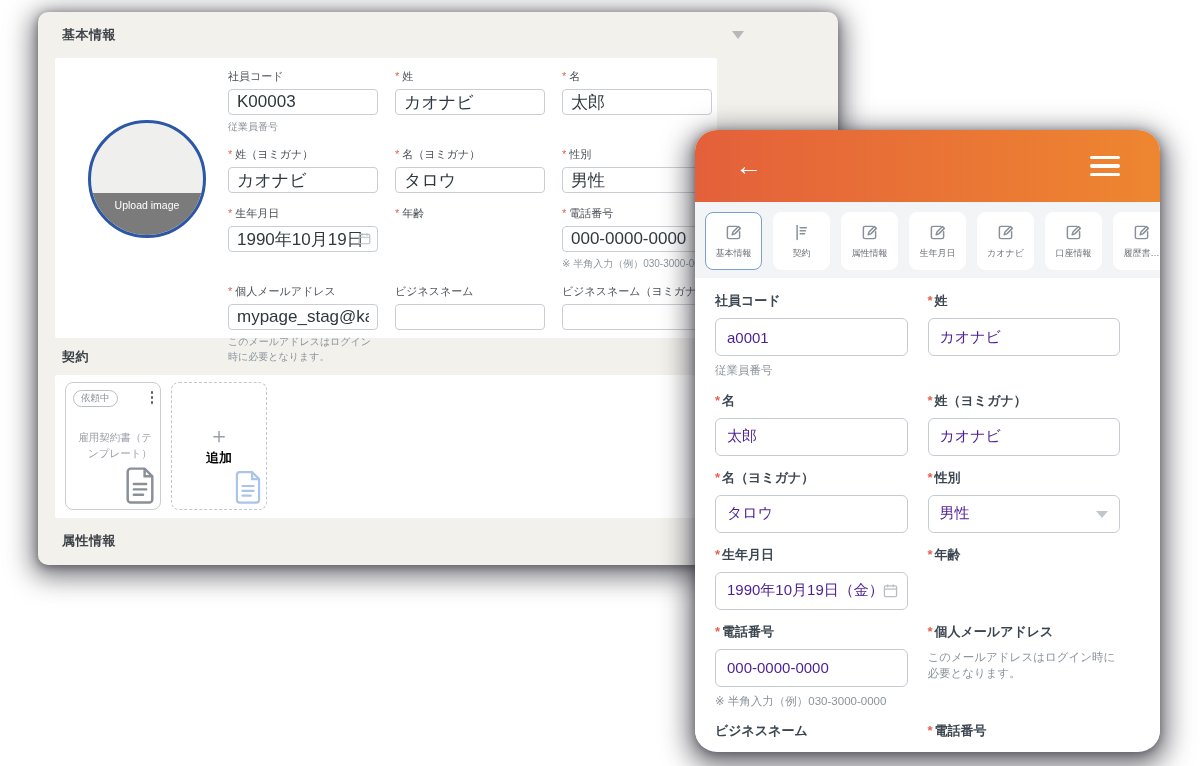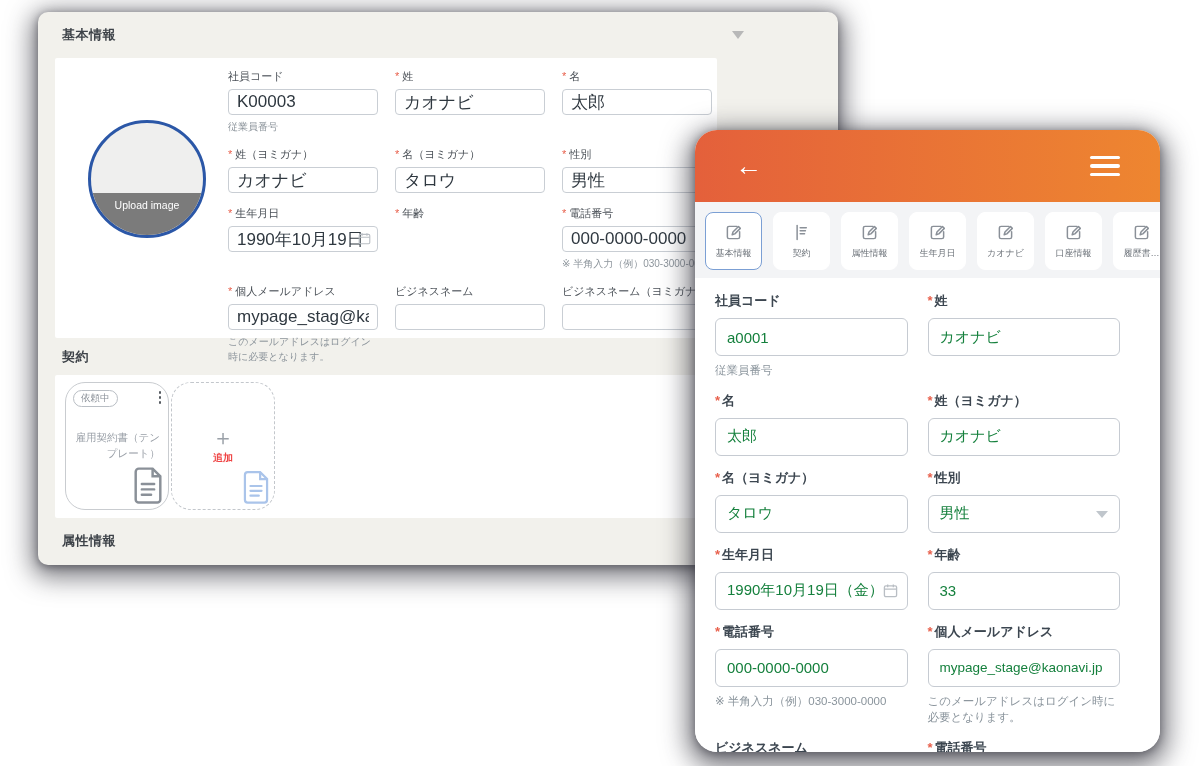--- a/index.html
+++ b/index.html
@@ -31,33 +31,33 @@
   .inp{box-sizing:border-box;width:100%;height:26px;border:1px solid #c9ced4;border-radius:4px;
     padding:0 8px;font-size:17px;color:#2f3840;background:#fff;outline:none;
     font-family:"Liberation Sans","DejaVu Sans",sans-serif;}
   .inp::placeholder{color:#c0c6cc;}
   .hlp{font-size:10px;color:#8d959c;margin-top:4px;line-height:1.5;}
   .inp-wrap{position:relative;}
   .cal-icon{position:absolute;right:7px;top:6px;width:13px;height:13px;pointer-events:none;}
   .cal-icon svg{display:block;}
 
   
-  .c-card{position:absolute;top:7px;width:104px;height:128px;border:1px solid #c9ccd0;border-radius:20px;
+  .c-card{position:absolute;top:7px;width:96px;height:128px;border:1px solid #c9ccd0;border-radius:8px;
     background:#fff;box-sizing:border-box;}
   .c-card.filled{left:10px;}
   .c-card.add{left:116px;border:1px dashed #c3c7cc;display:flex;flex-direction:column;
     align-items:center;justify-content:center;gap:2px;cursor:pointer;}
   .badge{position:absolute;left:7px;top:7px;border:1px solid #b9bec4;border-radius:10px;
     padding:1px 7px;font-size:9.5px;color:#8a9098;}
   .kebab{position:absolute;right:7px;top:8px;display:flex;flex-direction:column;gap:2.5px;cursor:pointer;}
   .kebab i{width:2.5px;height:2.5px;border-radius:50%;background:#555a60;display:block;}
   .c-title{margin-top:46px;padding:0 8px;text-align:right;font-size:10.5px;line-height:1.55;color:#9aa0a8;}
   .doc-icon{position:absolute;right:1px;bottom:1px;}
   .plus{font-size:22px;color:#9aa0a8;line-height:1;}
-  .add-label{font-size:10px;color:#ef4444;font-weight:600;}
+  .add-label{font-size:13px;color:#000000;font-weight:600;}
 
   
   .mobile-panel{position:absolute;left:695px;top:130px;width:465px;height:622px;background:#fff;
     border-radius:22px;overflow:hidden;z-index:2;
     box-shadow:0 8px 26px 8px rgba(44,44,54,.6), 0 2px 10px rgba(44,44,54,.5);}
   .m-header{height:72px;background:linear-gradient(90deg,#e4603b,#ee8630);
     display:flex;align-items:center;justify-content:space-between;padding:0 40px 0 40px;}
   .back-arrow{color:#fff;font-size:27px;font-weight:700;line-height:1;cursor:pointer;}
   .hamburger{display:flex;flex-direction:column;gap:5px;cursor:pointer;}
   .hamburger i{display:block;width:30px;height:3.5px;background:#fff;border-radius:2px;}
@@ -66,21 +66,21 @@
   .m-tab{width:55px;height:56px;background:#fff;border:1px solid #ffffff;border-radius:8px;flex:0 0 auto;
     display:flex;flex-direction:column;align-items:center;justify-content:center;gap:4px;cursor:pointer;}
   .m-tab.selected{border:1px solid #7b9fd4;}
   .m-tab-label{font-size:9px;color:#6b7178;white-space:nowrap;max-width:50px;overflow:hidden;text-overflow:ellipsis;}
 
   .m-form{background:#fff;display:grid;grid-template-columns:1fr 1fr;column-gap:20px;row-gap:13px;
     padding:14px 40px 0 20px;}
   .m-lbl{font-size:13px;color:#3c4650;font-weight:600;margin-bottom:8px;display:flex;align-items:baseline;}
   .m-lbl .req{font-size:13px;}
   .m-inp{box-sizing:border-box;width:100%;height:38px;border:1px solid #c6cbd2;border-radius:6px;
-    padding:0 11px;font-size:15px;color:#15803d;background:#fff;outline:none;
+    padding:0 11px;font-size:15px;color:#4c1d95;background:#fff;outline:none;
     font-family:"Liberation Sans","DejaVu Sans",sans-serif;}
   .m-inp::placeholder{color:#c3c9cf;}
   .m-hlp{font-size:11.5px;color:#8a949c;margin-top:6px;line-height:1.45;}
   .m-wrap{position:relative;}
   .m-cal{position:absolute;right:10px;top:11px;width:15px;height:15px;pointer-events:none;}
   .sel-tri{position:absolute;right:12px;top:16px;width:0;height:0;
     border-left:6px solid transparent;border-right:6px solid transparent;border-top:7px solid #c0c6cc;}
 </style>
 </head>
 <body>
@@ -363,37 +363,35 @@
                 <path d="M5 1.5v3M11 1.5v3M1.5 6.5h13"></path>
               </svg>
           </span>
         </div>
       </div>
       <div>
         <div class="m-lbl">
             <span class="req">*</span>
             <span>年齢</span>
           </div>
-        <input class="m-inp" value="33" style="">
       </div>
 
       <div>
         <div class="m-lbl">
             <span class="req">*</span>
             <span>電話番号</span>
           </div>
         <input class="m-inp" value="000-0000-0000" style="">
         <div class="m-hlp">※ 半角入力（例）030-3000-0000</div>
       </div>
       <div>
         <div class="m-lbl">
             <span class="req">*</span>
             <span>個人メールアドレス</span>
           </div>
-        <input class="m-inp" style="font-size: 13.5px;" value="mypage_stage@kaonavi.jp">
         <div class="m-hlp">このメールアドレスはログイン時に必要となります。</div>
       </div>
 
       <div>
         <div class="m-lbl">
             <span>ビジネスネーム</span>
           </div>
 
       </div>
       <div>

